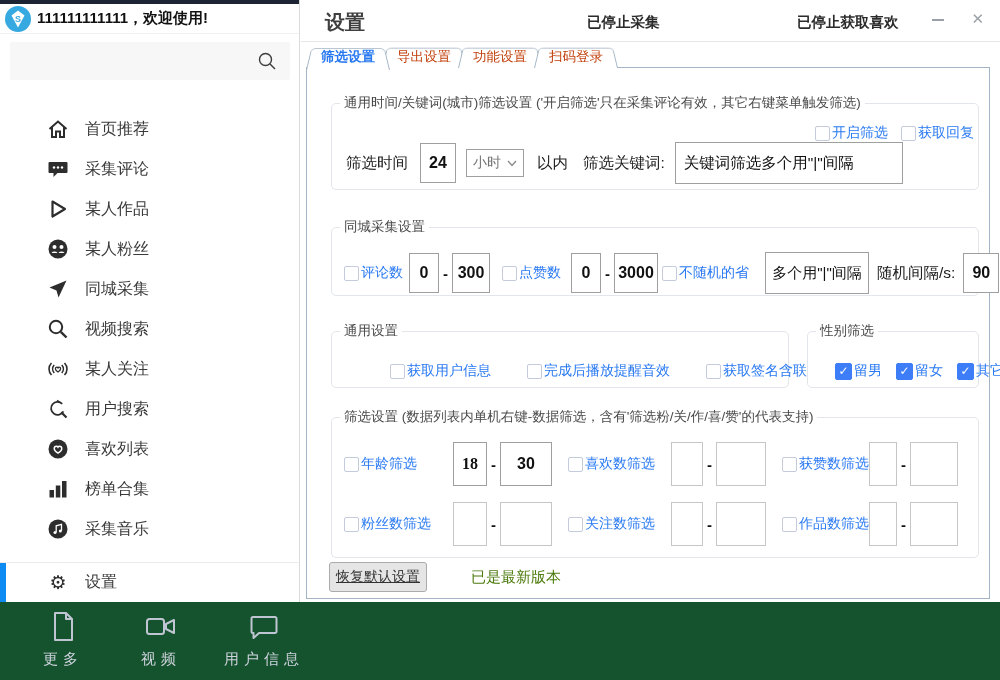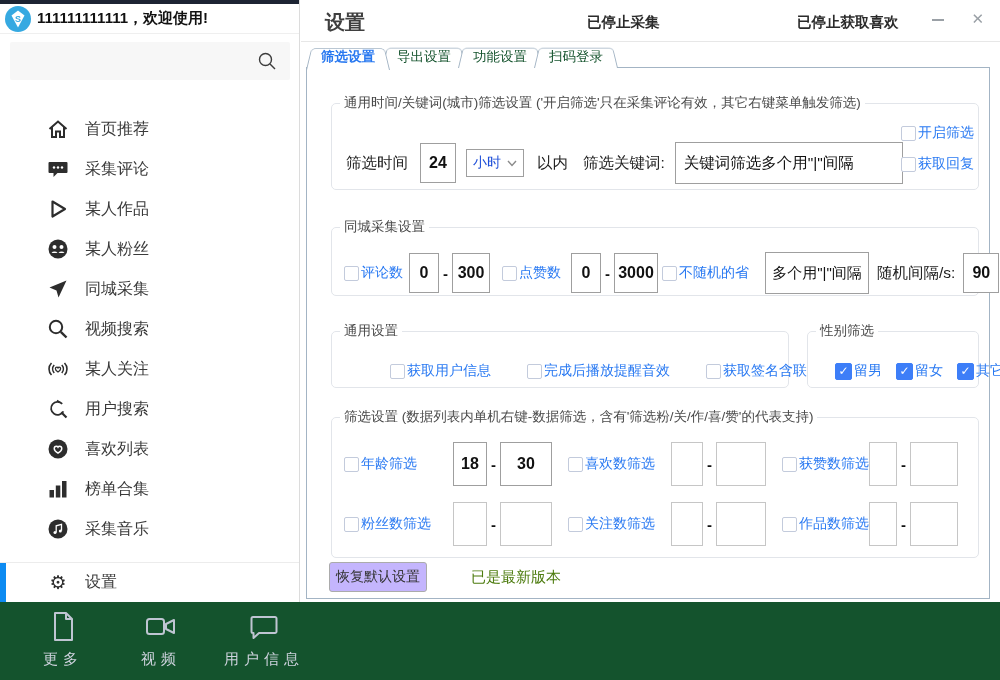--- a/index.html
+++ b/index.html
@@ -40,72 +40,72 @@
   #main-header { position:relative; height:42px; border-bottom:1px solid #e7e7e7; }
   #main-title { position:absolute; left:24px; top:9px; font-size:20px; font-weight:bold; color:#3f3f3f; }
   .status { position:absolute; top:13px; font-size:14.5px; font-weight:600; color:#2b2b2b; }
   #status-collect { left:286px; }
   #status-likes { left:496px; }
   #min-btn { position:absolute; right:56px; top:19px; width:12px; height:2px; background:#9aa0a6; cursor:pointer; }
   #close-btn { position:absolute; right:16px; top:10px; font-size:15px; color:#9aa0a6; font-weight:bold; cursor:pointer; }
 
   
   #tabstrip { position:absolute; left:5px; top:45px; height:23px; display:flex; z-index:3; }
-  .tab { position:relative; padding:3px 15px 2px; margin-right:-8px; font-size:13.5px; color:#14532d; cursor:pointer; }
+  .tab { position:relative; padding:3px 15px 2px; margin-right:-8px; font-size:13.5px; color:#c2410c; cursor:pointer; }
   .tab::before { content:""; position:absolute; inset:0; background:#fff;
     border:1px solid #a3b4c4; border-bottom:none; border-radius:5px 5px 0 0;
     transform:perspective(9px) rotateX(3deg); transform-origin:bottom; z-index:-1; }
   .tab.active { color:#2878f0; font-weight:bold; z-index:4; }
   .tab.active::before { bottom:-2px; }
 
   
   #panel { position:absolute; left:5px; top:67px; right:10px; bottom:3px;
     border:1px solid #a3b4c4; background:#fff; z-index:1; }
 
   fieldset { position:absolute; border:1px solid #e2e5ea; border-radius:5px; background:#fff; }
   legend { font-size:13.5px; color:#4a4a4a; padding:0 4px; margin-left:8px; }
 
   #fs-time { left:24px; top:26px; width:648px; height:96px; }
   #fs-time .row { position:absolute; left:14px; top:30px; display:flex; align-items:center; }
-  #fs-time .right-col { position:absolute; right:4px; top:12px; display:flex; flex-direction:column; gap:13px; }
+  #fs-time .right-col { position:absolute; right:4px; top:12px; display:flex; flex-direction:row; gap:13px; }
 
   #fs-city { left:24px; top:150px; width:648px; height:78px; }
   #fs-city .row { position:absolute; left:12px; top:16px; display:flex; align-items:center; }
 
   #fs-general { left:24px; top:254px; width:458px; height:66px; }
   #fs-general .row { position:absolute; left:14px; top:22px; display:flex; align-items:center; gap:36px;margin-left:44px; }
 
   #fs-gender { left:500px; top:254px; width:172px; height:66px; }
   #fs-gender .row { position:absolute; left:10px; top:22px; display:flex; align-items:center; gap:14px;padding-left:17px; }
 
   #fs-filter { left:24px; top:340px; width:648px; height:150px; }
   #fs-filter .grid { position:absolute; left:12px; top:14px; right:12px;
     display:grid; grid-template-columns:224px 214px 1fr; row-gap:12px; }
   .fgroup { display:flex; align-items:center; height:48px; }
   .fgroup .inputs { margin-left:auto; margin-right:16px; display:flex; align-items:center; }
 
   #panel-footer { position:absolute; left:22px; top:494px; display:flex; align-items:center; }
-  #reset-btn { width:98px; height:30px; background:#c4b5fd; border:1px solid #ababab; border-radius:3px;
-    font-size:14px; color:#333; font-family:inherit; cursor:pointer; }
+  #reset-btn { width:98px; height:30px; background:#e5e5e5; border:1px solid #ababab; border-radius:3px;
+    font-size:14px; color:#333; font-family:inherit; cursor:pointer;text-decoration:underline; }
   #version-link { margin-left:44px; font-size:15px; color:#4d7c0f; cursor:pointer; }
 
   
   .cb { width:15px; height:15px; border:1px solid #c3cbdc; background:#fff; border-radius:2px;
     display:inline-block; flex:0 0 auto; cursor:pointer; position:relative; }
   .cb.on { width:17px; height:17px; background:#3d7ef8; border-color:#3d7ef8; }
   .cb.on::after { content:"✓"; position:absolute; left:2.5px; top:0.5px; color:#fff; font-size:12px; font-weight:bold; }
   .cb-lbl { font-size:14px; color:#2979f2; margin-left:2px; cursor:pointer; white-space:nowrap; }
   .num { border:1px solid #9f9f9f; background:#fff; text-align:center; font-weight:bold;
     font-size:16px; color:#111; font-family:inherit; height:40px; padding:0; outline:none; }
   .num.empty { border-color:#c6c6c6; height:44px; }
   .dash { font-weight:bold; font-size:15px; margin:0 4px; color:#111; }
   .plain-lbl { font-size:15.5px; color:#222; font-weight:500; white-space:nowrap; }
   .fake-select { width:58px; height:28px; border:1px solid #9f9f9f; display:flex; align-items:center;
     padding:0 6px; cursor:pointer; background:#fff; }
-  .fake-select .sv { font-size:14px; color:#1d4ed8; flex:1; }
+  .fake-select .sv { font-size:14px; color:#737373; flex:1; }
 </style>
 </head>
 <body>
 
 <div id="sidebar">
   <div id="side-top-strip"></div>
   <div id="side-header">
     <svg width="26" height="26" viewBox="0 0 26 26">
       <circle cx="13" cy="13" r="13" fill="#36a9e1"></circle>
       <polygon points="13,4.5 19.5,9.5 13,21.5 6.5,9.5" fill="#ffffff"></polygon>
@@ -364,21 +364,21 @@
       </div>
     </fieldset>
 
     <fieldset id="fs-filter">
       <legend>筛选设置 (数据列表内单机右键-数据筛选，含有'筛选粉/关/作/喜/赞'的代表支持)</legend>
       <div class="grid">
         <div class="fgroup">
           <span class="cb"></span>
           <span class="cb-lbl">年龄筛选</span>
           <span class="inputs">
-            <input class="num empty" style="width: 34px; border-color: rgb(159, 159, 159);" value="18">
+            <input class="num empty" style="width: 34px; border-color: rgb(159, 159, 159); font-family: Liberation Serif, serif;" value="18">
             <span class="dash">-</span>
             <input class="num empty" style="width: 52px; border-color: rgb(159, 159, 159);" value="30">
           </span>
         </div>
         <div class="fgroup">
           <span class="cb"></span>
           <span class="cb-lbl">喜欢数筛选</span>
           <span class="inputs">
             <input class="num empty" style="width: 32px;" value="">
             <span class="dash">-</span>

